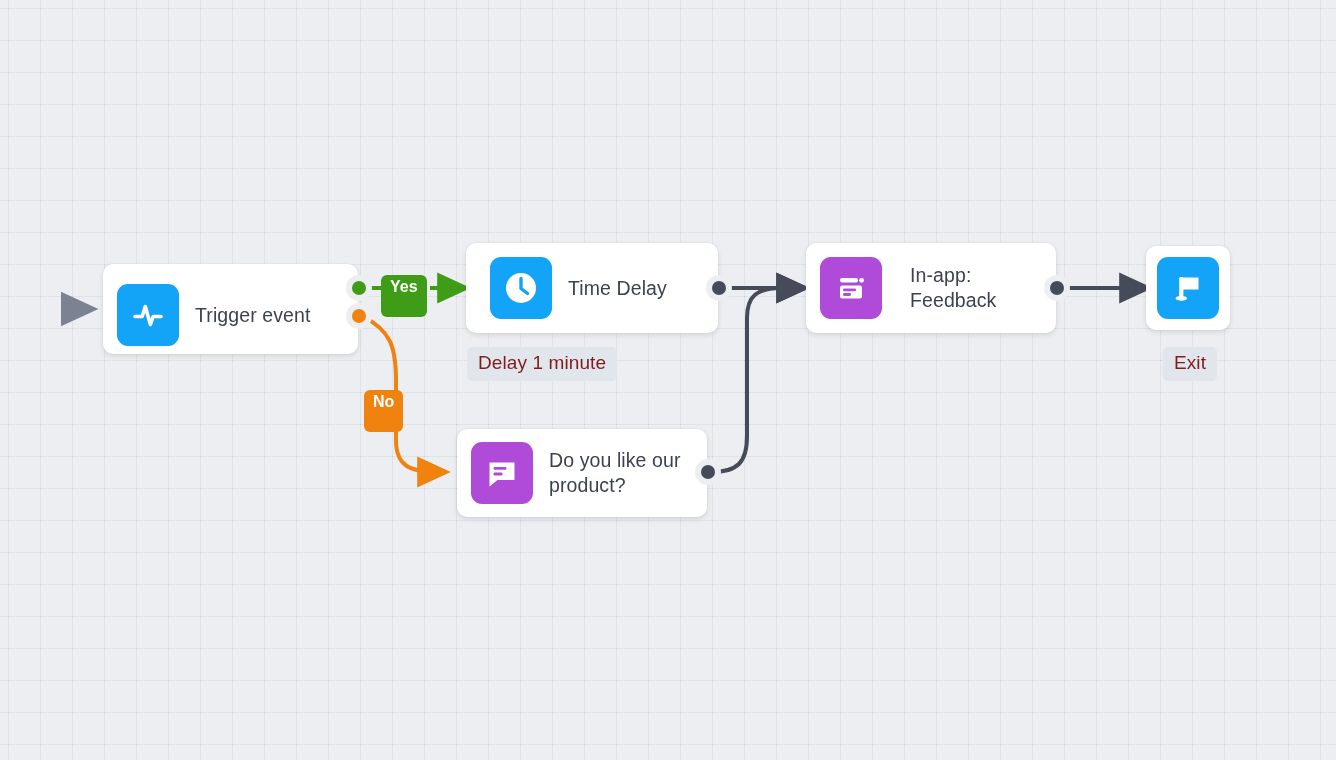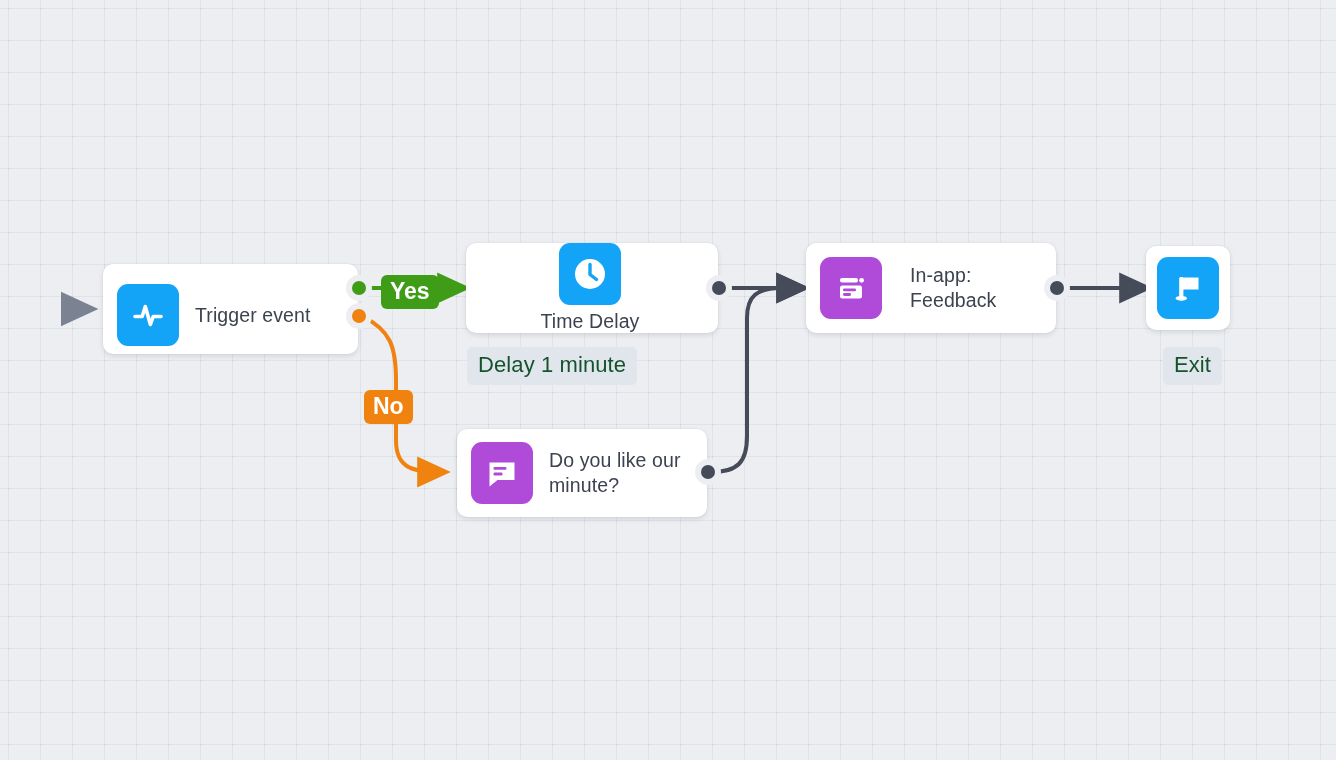--- a/index.html
+++ b/index.html
@@ -78,36 +78,36 @@
     z-index: 3;
   }
   .port-green  { background: #3f9c16; }
   .port-orange { background: #f0820f; }
   .port-dark   { background: #454b59; }
 
   
   .chip {
     position: absolute;
     background: #e1e5ec;
-    color: #14532d;
-    font-size: 22px;
+    color: #7f1d1d;
+    font-size: 19px;
     border-radius: 5px;
     padding: 5px 11px 7px 11px;
     white-space: nowrap;
     letter-spacing: 0.1px;
   }
 
   
   .badge {
     position: absolute;
     color: #ffffff;
-    font-size: 23px;
+    font-size: 16px;
     font-weight: bold;
     border-radius: 6px;
-    padding: 3px 9px 5px 9px;
+    padding: 3px 9px 21px 9px;
     line-height: 1.15;
     z-index: 4;
   }
   .badge-yes { background: #3f9c16; }
   .badge-no  { background: #f0820f; }
 </style>
 </head>
 <body>
 
 <div id="canvas">
@@ -170,21 +170,21 @@
   </div>
   <div class="notch" style="left:346px; top:275px;"></div>
   <div class="port port-green" style="left:352px; top:281px;"></div>
   <div class="notch" style="left:346px; top:303px;"></div>
   <div class="port port-orange" style="left:352px; top:309px;"></div>
 
 
   <div class="badge badge-yes" style="left:381px; top:275px;">Yes</div>
   <div class="badge badge-no" style="left:364px; top:390px;">No</div>
 
-  <div class="node" style="left:466px; top:243px; width:252px; height:90px; padding:0 18px 0 14px; gap:4px;flex-direction:column;">
+  <div class="node" style="left:466px; top:243px; width:252px; height:90px; padding:0 18px 0 24px; gap:16px;">
     <div class="node-icon icon-blue">
       <svg width="40" height="40" viewBox="0 0 40 40" aria-hidden="true">
         <circle cx="20" cy="20" r="15" fill="#ffffff"></circle>
         <path d="M20 10.5 L20 20.5 L26.5 25.5" stroke="#13a3f7" stroke-width="3.4" fill="none" stroke-linecap="round" stroke-linejoin="round"></path>
       </svg>
     </div>
     <div class="node-label">Time Delay</div>
   </div>
   <div class="notch" style="left:706px; top:275px;"></div>
   <div class="port port-dark" style="left:712px; top:281px;"></div>
@@ -193,21 +193,21 @@
 
   <div class="node" style="left:457px; top:429px; width:250px; height:88px; padding:0 14px 0 14px; gap:16px;">
     <div class="node-icon icon-purple">
       <svg width="38" height="38" viewBox="0 0 38 38" aria-hidden="true">
         <path d="M6.5 8.5 H31.5 V26 H14.5 L6.5 32.5 Z" fill="#ffffff"></path>
         <rect x="10.5" y="13" width="13" height="2.8" rx="1.2" fill="#b04ad9"></rect>
         <rect x="10.5" y="18.6" width="9" height="2.8" rx="1.2" fill="#b04ad9"></rect>
       </svg>
     </div>
     <div class="node-label">Do you like our
-minute?</div>
+product?</div>
   </div>
   <div class="notch" style="left:695px; top:459px;"></div>
   <div class="port port-dark" style="left:701px; top:465px;"></div>
 
   <div class="node" style="left:806px; top:243px; width:250px; height:90px; padding:0 14px 0 14px; gap:28px;">
     <div class="node-icon icon-purple">
       <svg width="38" height="38" viewBox="0 0 38 38" aria-hidden="true">
         <rect x="8" y="9" width="18" height="4.6" rx="2" fill="#ffffff"></rect>
         <circle cx="29.6" cy="11.3" r="2.4" fill="#ffffff"></circle>
         <rect x="8" y="16.5" width="22" height="13" rx="2.2" fill="#ffffff"></rect>

